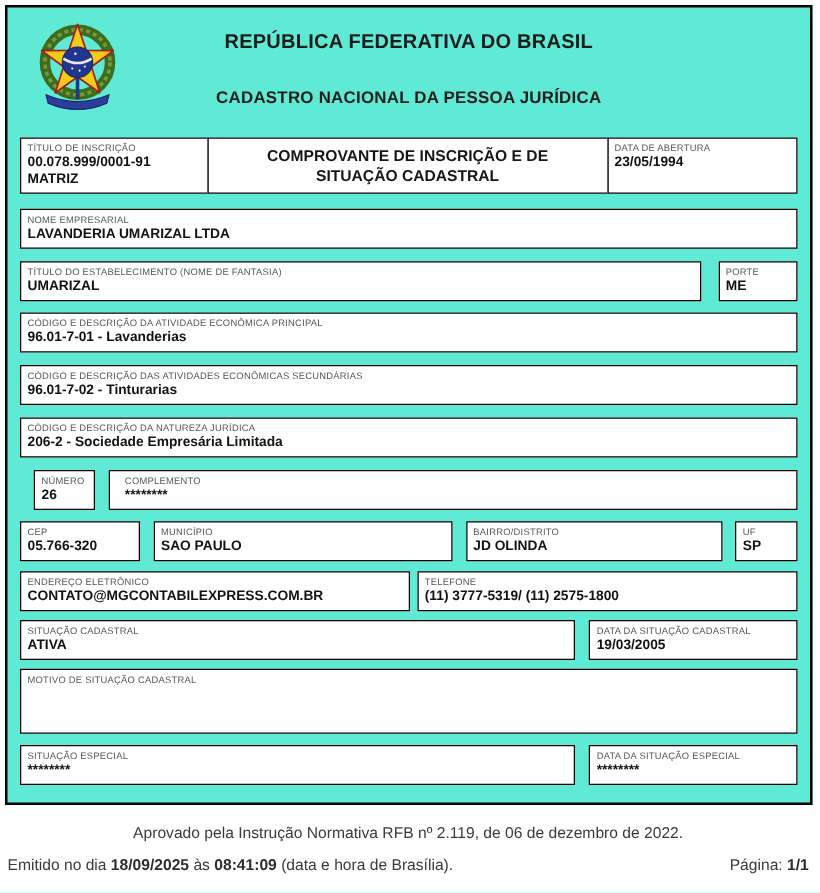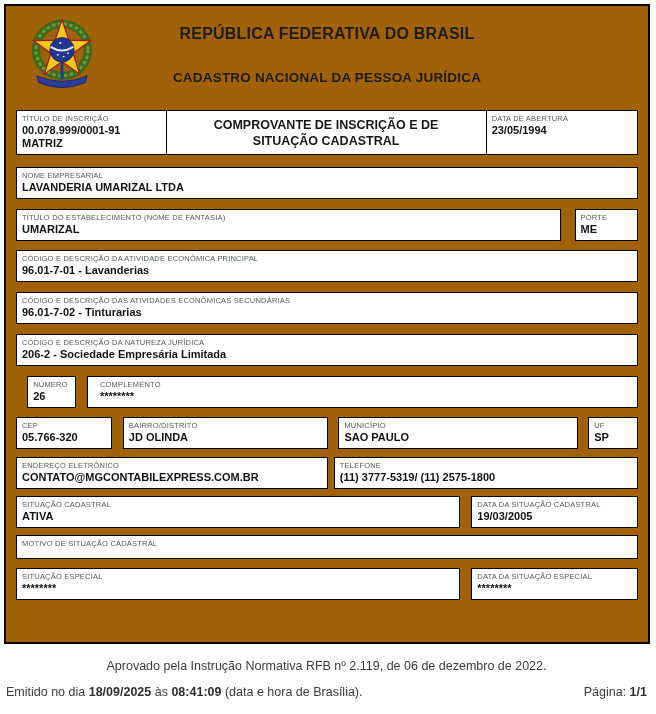--- a/index.html
+++ b/index.html
@@ -1,17 +1,17 @@
 <!DOCTYPE html>
 <html><head>
 <meta charset="utf-8">
 <style>
   html,body{margin:0;padding:0;background:#fff;}
   body{width:656px;height:714px;position:relative;font-family:"Liberation Sans",sans-serif;overflow:hidden;}
-  .outer{position:absolute;left:4px;top:4px;width:646px;height:640px;border:2px solid #000;box-sizing:border-box;padding:0 10px;background:#a16207;}
+  .outer{position:absolute;left:4px;top:4px;width:646px;height:640px;border:2px solid #000;box-sizing:border-box;padding:0 10px;background:#5eead4;}
   .header{position:relative;height:100px;}
   .emblem{position:absolute;left:4px;top:6px;width:84px;height:84px;}
   .title1{text-align:center;padding-top:19px;font-size:16px;font-weight:bold;color:#1c1c1c;letter-spacing:.2px;}
   .title2{text-align:center;margin-top:27px;font-size:13.5px;font-weight:bold;color:#1c1c1c;letter-spacing:.2px;}
   .row{display:flex;margin-top:10px;align-items:stretch;}
   .fbox{border:1px solid #000;box-sizing:border-box;padding:3px 5px 4px;background:#fff;}
   .flabel{display:block;font-size:7.5px;color:#54565a;letter-spacing:.2px;line-height:9px;white-space:nowrap;}
   .fvalue{display:block;font-size:11px;font-weight:bold;color:#121212;margin-top:1px;line-height:13px;white-space:nowrap;}
   .full{flex:1 1 100%;}
   
@@ -28,21 +28,21 @@
   .r-cep{justify-content:space-between;}
   .w-cep{flex:0 0 15.5%;}
   .w-bairro{flex:0 0 33%;}
   .w-munic{flex:0 0 38.5%;}
   .w-uf{flex:0 0 8%;}
   .w-email{flex:0 0 50.1%;}
   .w-fone{flex:1 1 auto;margin-left:1%;}
   .r-sit{justify-content:space-between;}
   .w-sit{flex:0 0 71.4%;}
   .w-datasit{flex:0 0 26.8%;}
-  .box-motivo{height:24px;}
+  .box-motivo{height:52px;}
   .footer{position:absolute;left:6px;right:9px;top:659px;font-size:12.5px;color:#3a3a3a;text-align:center;}
   .footer .line2{display:flex;justify-content:space-between;margin-top:12px;}
   .b{font-weight:bold;color:#2e2e2e;}
 </style>
 </head>
 <body>
 
 <div class="outer">
 
   <div class="header">
@@ -124,27 +124,27 @@
       <span class="flabel">COMPLEMENTO</span>
       <span class="fvalue">********</span>
     </div>
   </div>
 
   <div class="row r-cep" style="margin-top:9px;align-items:center;">
     <div class="fbox w-cep">
       <span class="flabel">CEP</span>
       <span class="fvalue">05.766-320</span>
     </div>
+    <div class="fbox w-munic">
+      <span class="flabel">MUNICÍPIO</span>
+      <span class="fvalue">SAO PAULO</span>
+    </div>
     <div class="fbox w-bairro">
       <span class="flabel">BAIRRO/DISTRITO</span>
       <span class="fvalue">JD OLINDA</span>
-    </div>
-    <div class="fbox w-munic">
-      <span class="flabel">MUNICÍPIO</span>
-      <span class="fvalue">SAO PAULO</span>
     </div>
     <div class="fbox w-uf">
       <span class="flabel">UF</span>
       <span class="fvalue">SP</span>
     </div>
   </div>
 
   <div class="row" style="margin-top:8px;">
     <div class="fbox w-email">
       <span class="flabel">ENDEREÇO ELETRÔNICO</span>

